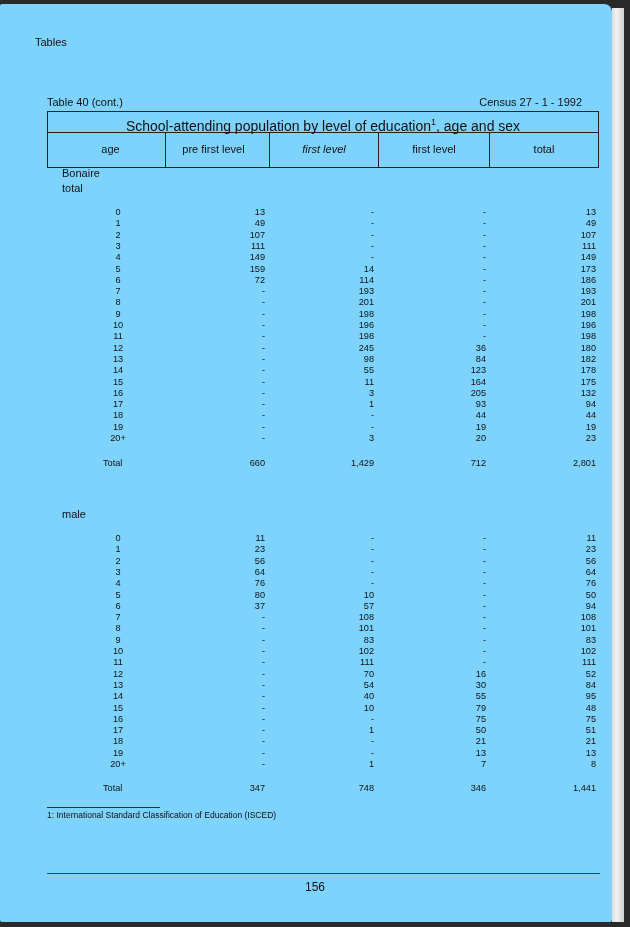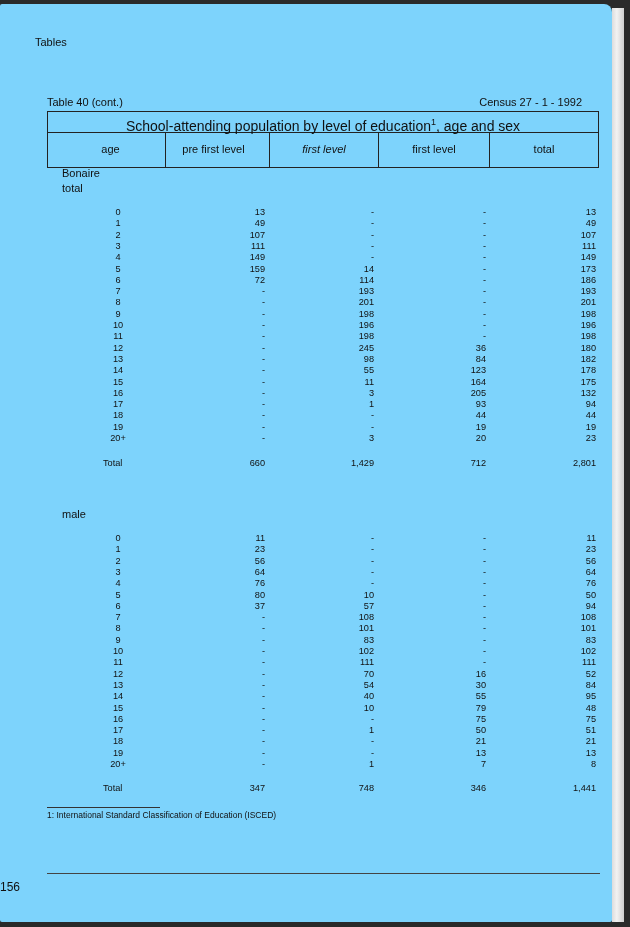--- a/index.html
+++ b/index.html
@@ -25,21 +25,21 @@
   .cell { position:absolute; top:0; }
   .c-age { left:100px; width:36px; text-align:center; }
   .c-pre { right:calc(612px - 265px); text-align:right; }
   .c-first { right:calc(612px - 374px); text-align:right; }
   .c-second { right:calc(612px - 486px); text-align:right; }
   .c-total { right:calc(612px - 596px); text-align:right; }
   .c-age.total-lbl { left:103px; width:auto; text-align:left; }
   .foot-rule { position:absolute; left:47px; top:803px; width:113px; height:1px; background:#333; }
   .footnote { left:47px; top:806px; font-size:8.5px; }
   .bottom-rule { position:absolute; left:47px; top:869px; width:553px; height:1px; background:#444; }
-  .page-number { left:0; width:630px; text-align:left; top:876px; font-size:12px; }
+  .page-number { left:0; width:630px; text-align:center; top:876px; font-size:12px; }
 </style>
 </head>
 <body>
 
 <div class="page">
 
   <div class="abs running-head">Tables</div>
   <div class="abs table-label">Table 40 (cont.)</div>
   <div class="abs census-date">Census 27 - 1 - 1992</div>
 

